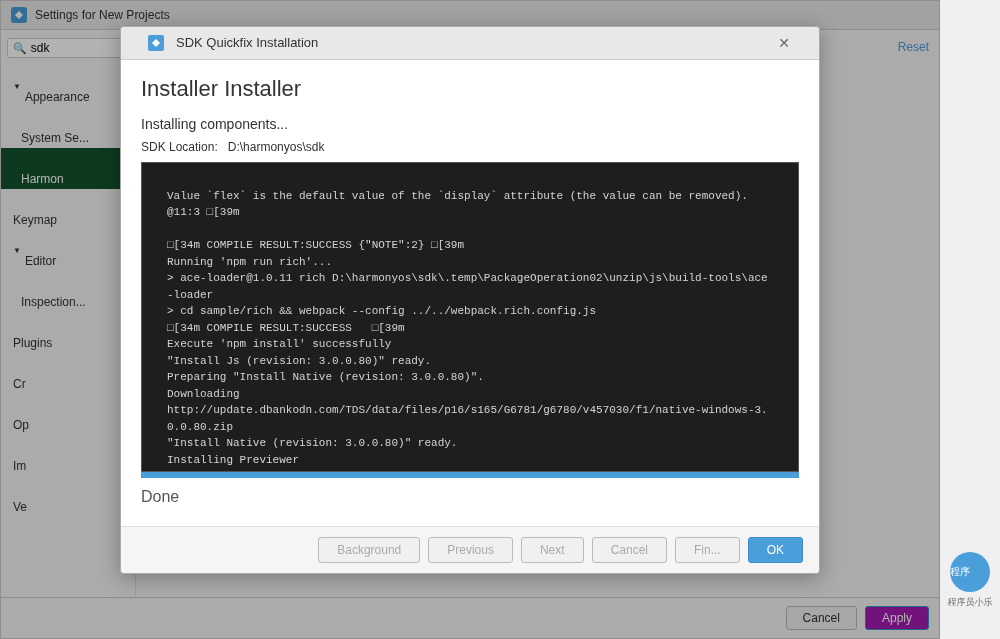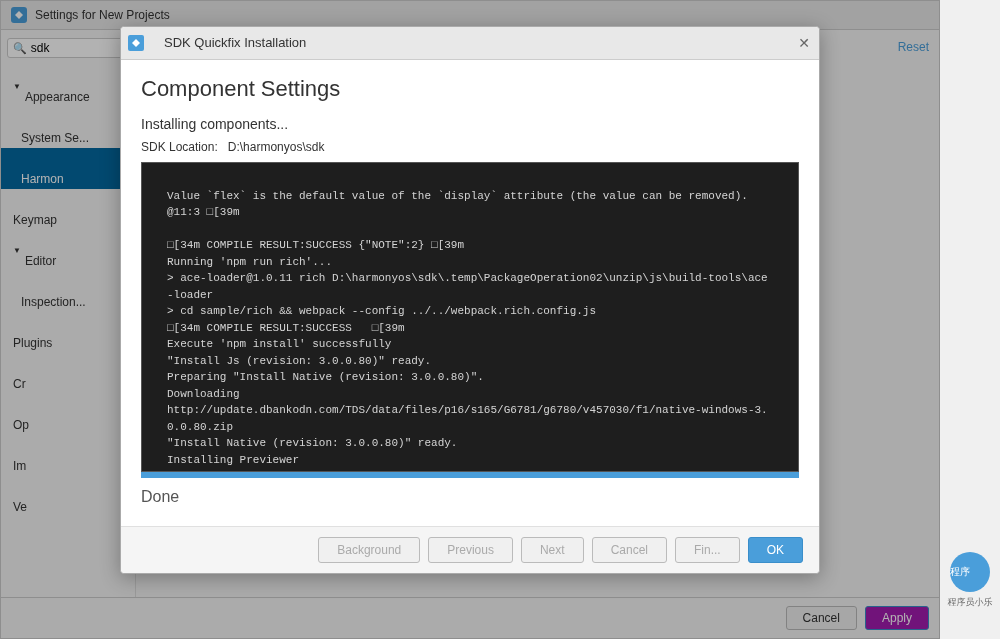--- a/index.html
+++ b/index.html
@@ -89,21 +89,21 @@
       padding: 3px 8px 3px 12px;
       font-size: 12px;
       color: #333;
       cursor: pointer;
       display: flex;
       align-items: center;
       gap: 4px;
     }
 
     .sidebar-item.active {
-      background: #0369a1;
+      background: #14532d;
       color: white;
     }
 
     .sidebar-item.section-header {
       font-weight: 500;
       color: #333;
     }
 
     .sidebar-item.indented {
       padding-left: 20px;
@@ -178,24 +178,24 @@
       border-radius: 4px;
       width: 700px;
       box-shadow: 0 4px 20px rgba(0,0,0,0.3);
       position: relative;
       margin-top: -40px;
     }
 
     .dialog-titlebar {
       background: #e8e8e8;
       border-bottom: 1px solid #ccc;
-      padding: 8px 7px;
-      display: flex;
-      align-items: center;
-      gap: 20px;
+      padding: 8px 27px;
+      display: flex;
+      align-items: center;
+      gap: 12px;
       border-radius: 4px 4px 0 0;
     }
 
     .dialog-icon {
       width: 16px; height: 16px;
       background: #4a9eda;
       border-radius: 2px;
       display: flex; align-items: center; justify-content: center;
     }
 
@@ -419,21 +419,21 @@
       <div class="dialog-icon">
         <svg width="10" height="10" viewBox="0 0 10 10">
           <path d="M5 1 L9 5 L5 9 L1 5 Z" fill="white"></path>
         </svg>
       </div>
       <span class="dialog-title">SDK Quickfix Installation</span>
       <button class="dialog-close">✕</button>
     </div>
 
     <div class="dialog-body">
-      <div class="dialog-heading">Component Settings</div>
+      <div class="dialog-heading">Installer Installer</div>
 
       <div class="installing-label">Installing components...</div>
 
       <div class="sdk-location">
         <span>SDK Location:</span>
         &nbsp;
         <span>D:\harmonyos\sdk</span>
       </div>
 
       <div class="log-area">Value `flex` is the default value of the `display` attribute (the value can be removed).    @11:3 □[39m

